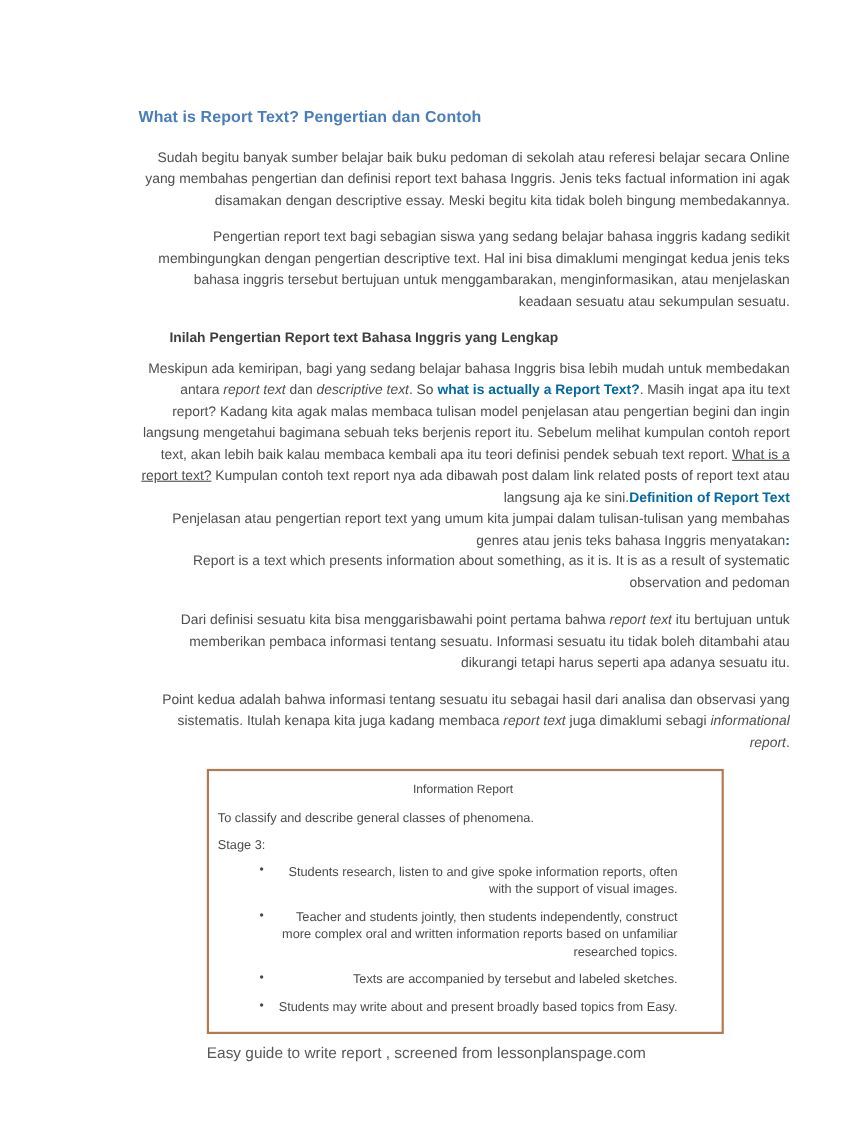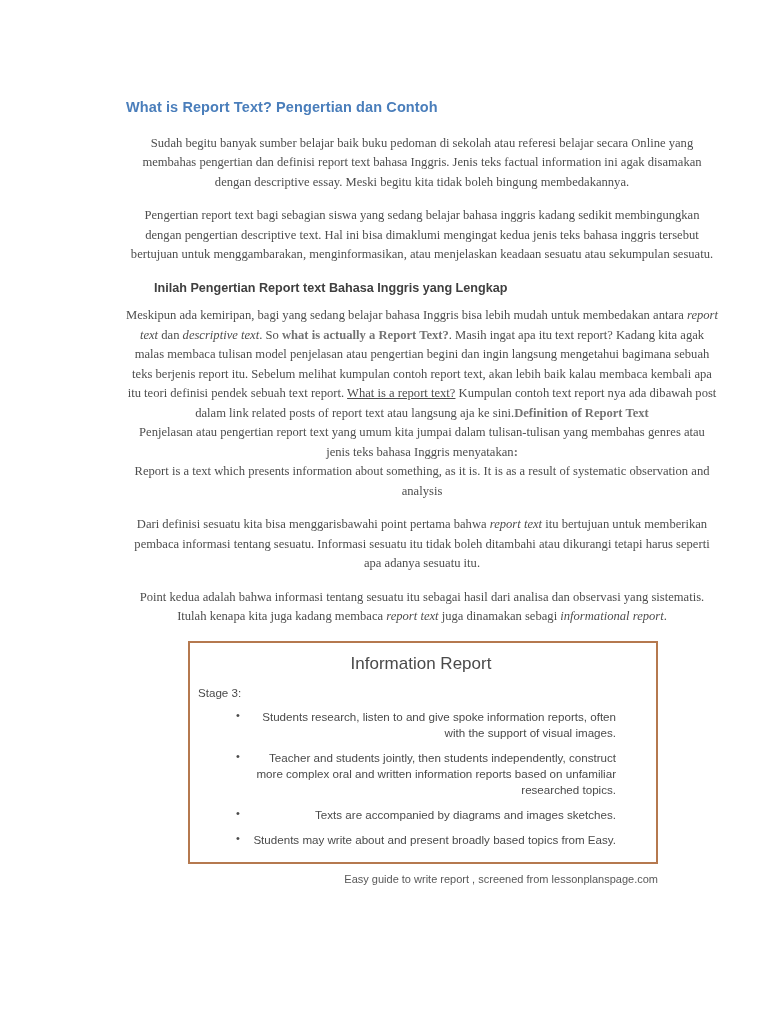--- a/index.html
+++ b/index.html
@@ -39,56 +39,55 @@
     line-height: 1.35;
     margin: 0 0 16px 0;
     letter-spacing: 0.1px;
   }
 
   p.para {
     font-size: 12.6px;
     line-height: 1.55;
     margin: 0 0 14px 0;
     color: #4e4e4e;
-    text-align: center;
-    font-family: Liberation Serif, serif;
+    text-align: right;
   }
 
   p.para.tight {
     margin-bottom: 0;
   }
 
   .subhead {
     font-size: 12.6px;
     font-weight: bold;
     color: #3f3f3f;
     line-height: 1.55;
     margin: 0 0 8px 0;
     padding-left: 28px;
   }
 
-  .b { font-weight: bold; color: #737373; }
+  .b { font-weight: bold; color: #0369a1; }
   .i { font-style: italic; }
   .u { text-decoration: underline; }
 
   
   .figure {
     margin: 12px 0 0 62px;
     width: 470px;
   }
   .report-box {
     border: 2px solid #b5794f;
     box-sizing: border-box;
     padding: 10px 12px 14px 8px;
     width: 470px;
     background: #ffffff;
   }
   .box-title {
     text-align: center;
-    font-size: 17px;
+    font-size: 11px;
     color: #4a4a4a;
     margin: 0 0 10px 0;
     line-height: 1.3;
   }
   .box-line {
     font-size: 11.6px;
     color: #4a4a4a;
     margin: 0 0 10px 0;
     line-height: 1.35;
   }
@@ -117,22 +116,22 @@
   ul.box-bullets li::before {
     content: "\2022";
     position: absolute;
     left: 0;
     top: -1px;
     font-size: 11px;
     color: #4a4a4a;
   }
 
   .figure-caption {
-    text-align: right;
-    font-size: 11px;
+    text-align: left;
+    font-size: 14px;
     color: #585858;
     margin-top: 8px;
     line-height: 1.4;
   }
 </style>
 </head>
 <body>
 
 <div class="page">
   <div class="content">
@@ -142,34 +141,35 @@
     <p class="para">Sudah begitu banyak sumber belajar baik buku pedoman di sekolah atau referesi belajar secara Online yang membahas pengertian dan definisi report text bahasa Inggris. Jenis teks factual information ini agak disamakan dengan descriptive essay. Meski begitu kita tidak boleh bingung membedakannya.</p>
 
     <p class="para">Pengertian report text bagi sebagian siswa yang sedang belajar bahasa inggris kadang sedikit membingungkan dengan pengertian descriptive text. Hal ini bisa dimaklumi mengingat kedua jenis teks bahasa inggris tersebut bertujuan untuk menggambarakan, menginformasikan, atau menjelaskan keadaan sesuatu atau sekumpulan sesuatu.</p>
 
     <div class="subhead">Inilah Pengertian Report text Bahasa Inggris yang Lengkap</div>
 
     <p class="para tight"><span>Meskipun ada kemiripan, bagi yang sedang belajar bahasa Inggris bisa lebih mudah untuk membedakan antara </span><span class="i">report text</span><span> dan </span><span class="i">descriptive text</span><span>. So </span><span class="b">what is actually a Report Text?</span><span>. Masih ingat apa itu text report? Kadang kita agak malas membaca tulisan model penjelasan atau pengertian begini dan ingin langsung mengetahui bagimana sebuah teks berjenis report itu. Sebelum melihat kumpulan contoh report text, akan lebih baik kalau membaca kembali apa itu teori definisi pendek sebuah text report. </span><span class="u">What is a report text?</span><span> Kumpulan contoh text report nya ada dibawah post dalam link related posts of report text atau langsung aja ke sini.</span><span class="b">Definition of Report Text</span></p>
 
     <p class="para tight"><span>Penjelasan atau pengertian report text yang umum kita jumpai dalam tulisan-tulisan yang membahas genres atau jenis teks bahasa Inggris menyatakan</span><span class="b">:</span></p>
 
-    <p class="para">Report is a text which presents information about something, as it is. It is as a result of systematic observation and analysis</p>
+    <p class="para">Report is a text which presents information about something, as it is. It is as a result of systematic observation and pedoman</p>
 
     <p class="para"><span>Dari definisi sesuatu kita bisa menggarisbawahi point pertama bahwa </span><span class="i">report text</span><span> itu bertujuan untuk memberikan pembaca informasi tentang sesuatu. Informasi sesuatu itu tidak boleh ditambahi atau dikurangi tetapi harus seperti apa adanya sesuatu itu.</span></p>
 
-    <p class="para"><span>Point kedua adalah bahwa informasi tentang sesuatu itu sebagai hasil dari analisa dan observasi yang sistematis. Itulah kenapa kita juga kadang membaca </span><span class="i">report text</span><span> juga dinamakan sebagi </span><span class="i">informational report</span><span>.</span></p>
+    <p class="para"><span>Point kedua adalah bahwa informasi tentang sesuatu itu sebagai hasil dari analisa dan observasi yang sistematis. Itulah kenapa kita juga kadang membaca </span><span class="i">report text</span><span> juga dimaklumi sebagi </span><span class="i">informational report</span><span>.</span></p>
 
     <div class="figure">
       <div class="report-box">
         <div class="box-title">Information Report</div>
+        <div class="box-line">To classify and describe general classes of phenomena.</div>
         <div class="box-stage">Stage 3:</div>
         <ul class="box-bullets">
           <li>Students research, listen to and give spoke information reports, often with the support of visual images.</li>
           <li>Teacher and students jointly, then students independently, construct more complex oral and written information reports based on unfamiliar researched topics.</li>
-          <li>Texts are accompanied by diagrams and images sketches.</li>
+          <li>Texts are accompanied by tersebut and labeled sketches.</li>
           <li>Students may write about and present broadly based topics from Easy.</li>
         </ul>
       </div>
       <div class="figure-caption">Easy guide to write report , screened from lessonplanspage.com</div>
     </div>
 
   </div>
 </div>
 
 </body></html>

